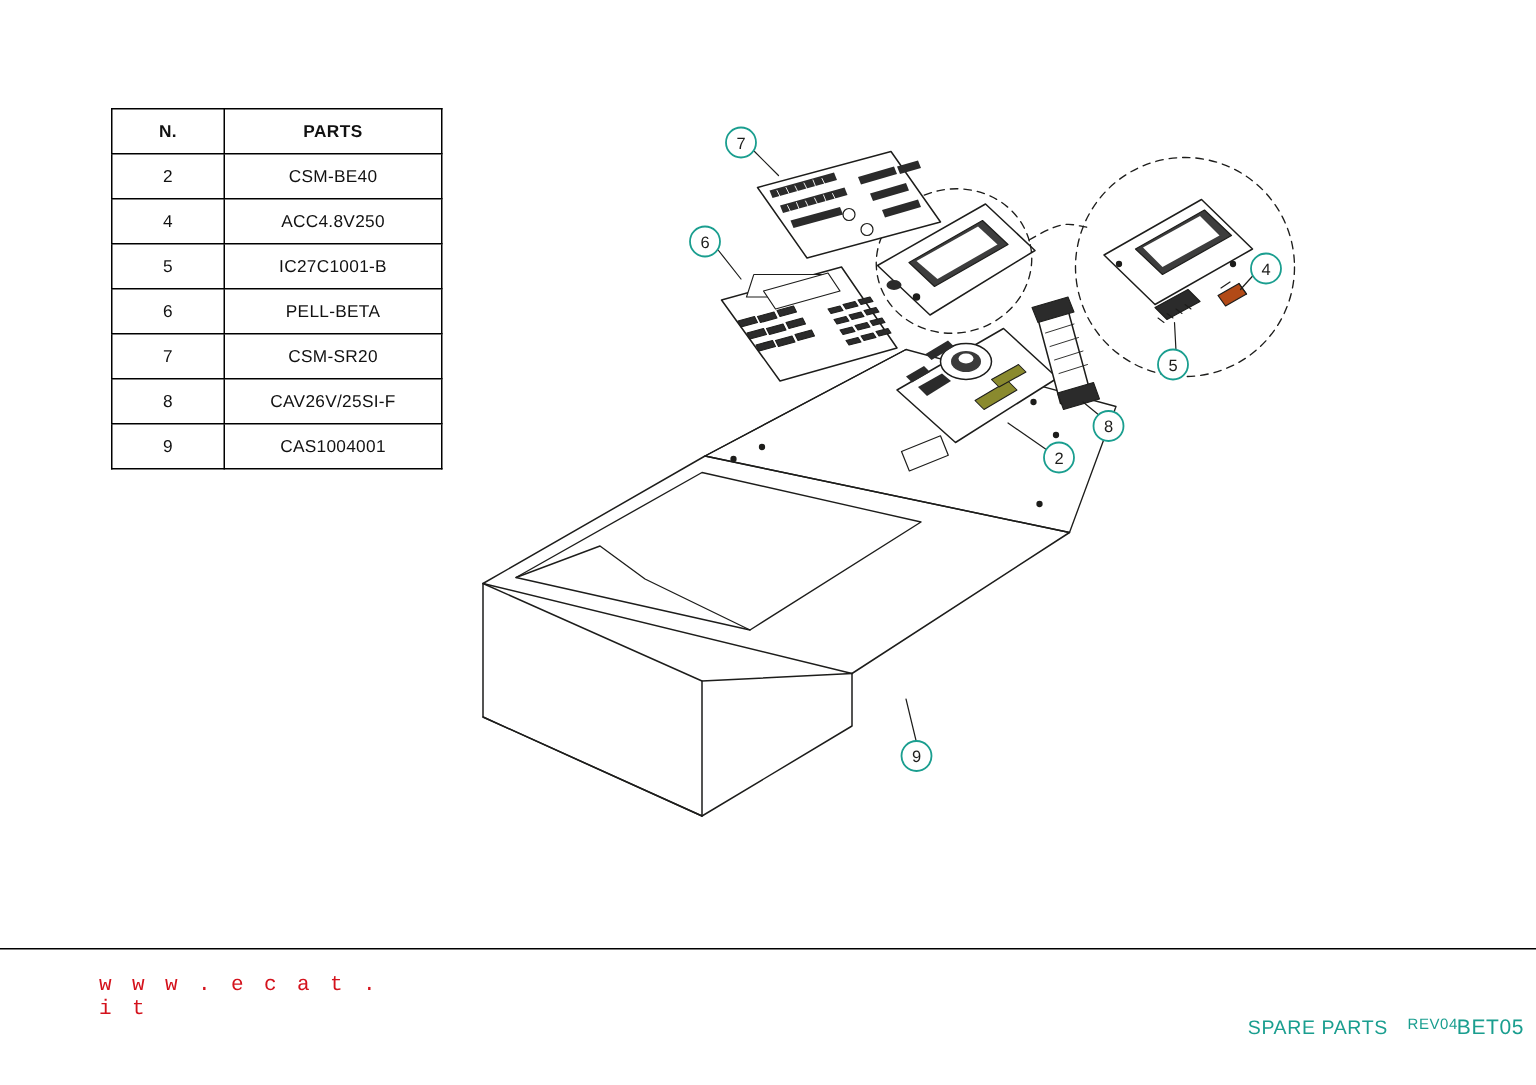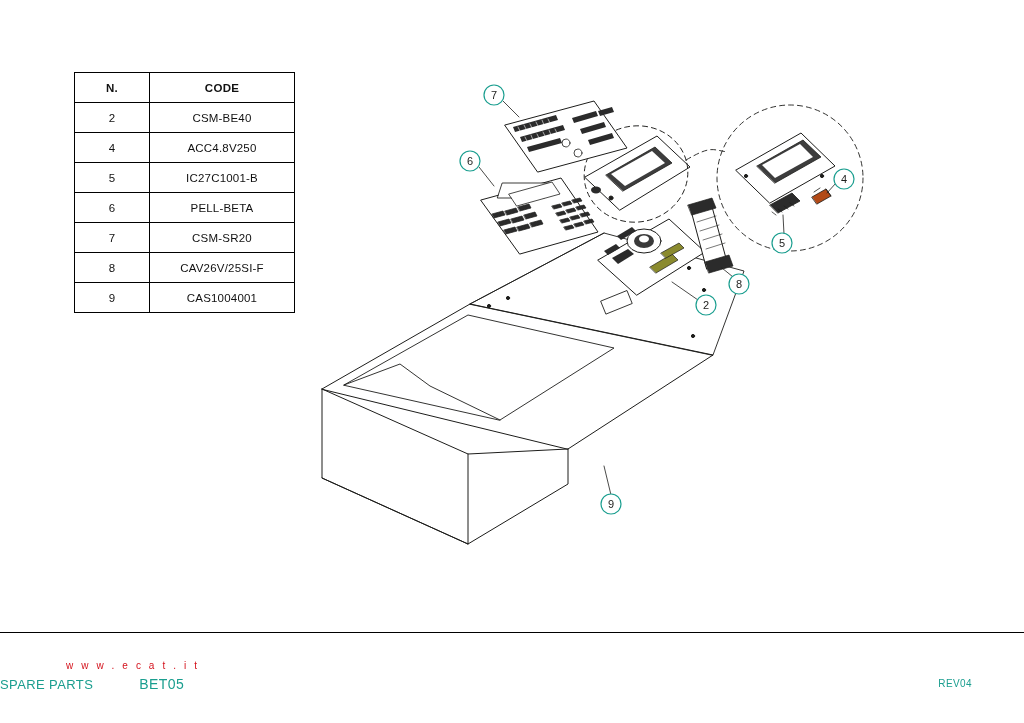--- a/index.html
+++ b/index.html
@@ -72,32 +72,32 @@
   }
   #logo-text {
     font-family: "DejaVu Sans", sans-serif;
     font-size: 33px;
     font-weight: bold;
     color: #d4121c;
     letter-spacing: -1px;
     line-height: 34px;
   }
   #logo-sub {
-    font-family: Liberation Sans, sans-serif;
-    font-size: 10px;
+    font-family: Liberation Mono, monospace;
+    font-size: 14px;
     color: #d4121c;
     letter-spacing: 2.6px;
-    margin-top: 16px;
+    margin-top: 5px;
   }
   #footer-center {
     position: absolute;
     left: 0;
     top: 676px;
     width: 1016px;
-    text-align: left;
+    text-align: right;
     color: #1a9e8f;
     font-size: 13px;
     letter-spacing: 0.4px;
   }
   #footer-center .spare {
     display: inline-block;
   }
   #footer-center .model {
     display: inline-block;
     margin-left: 42px;
@@ -114,21 +114,21 @@
 </style>
 </head>
 <body>
 
 <div id="page">
 
   <table id="parts-table">
     <thead>
       <tr>
         <th class="col-n">N.</th>
-        <th class="col-code">CODE</th>
+        <th class="col-code">PARTS</th>
       </tr>
     </thead>
     <tbody>
       <tr>
         <td class="col-n">2</td>
         <td class="col-code">CSM-BE40</td>
       </tr>
       <tr>
         <td class="col-n">4</td>
         <td class="col-code">ACC4.8V250</td>

